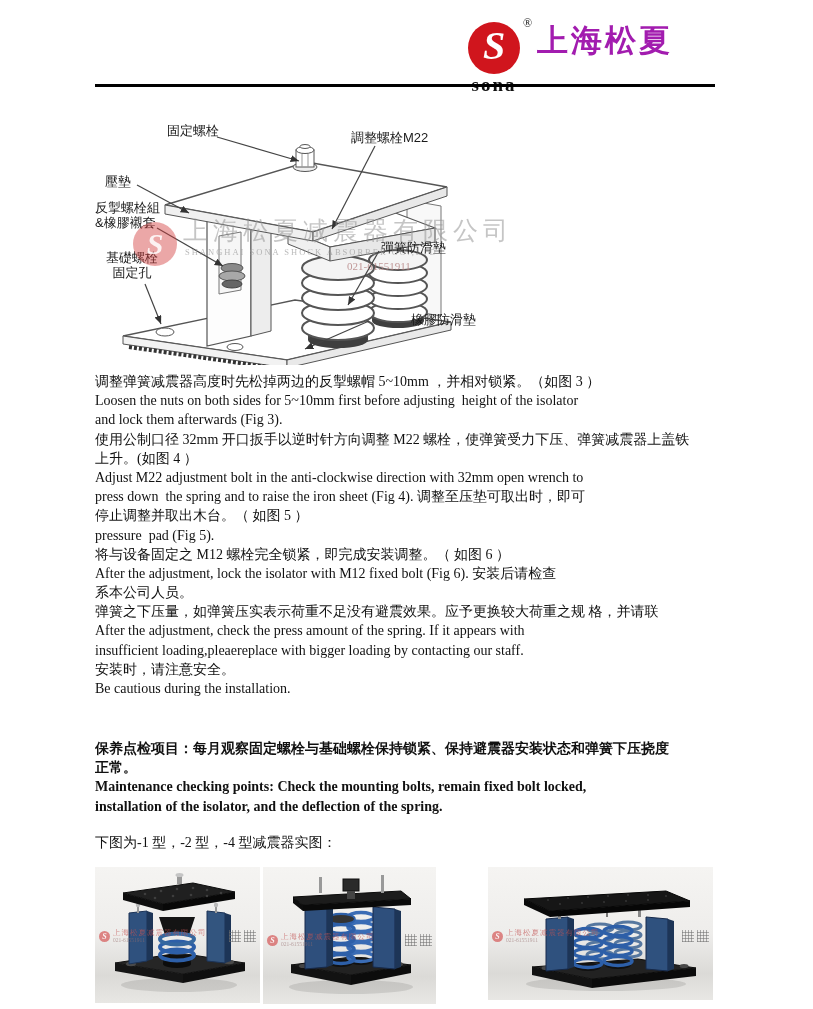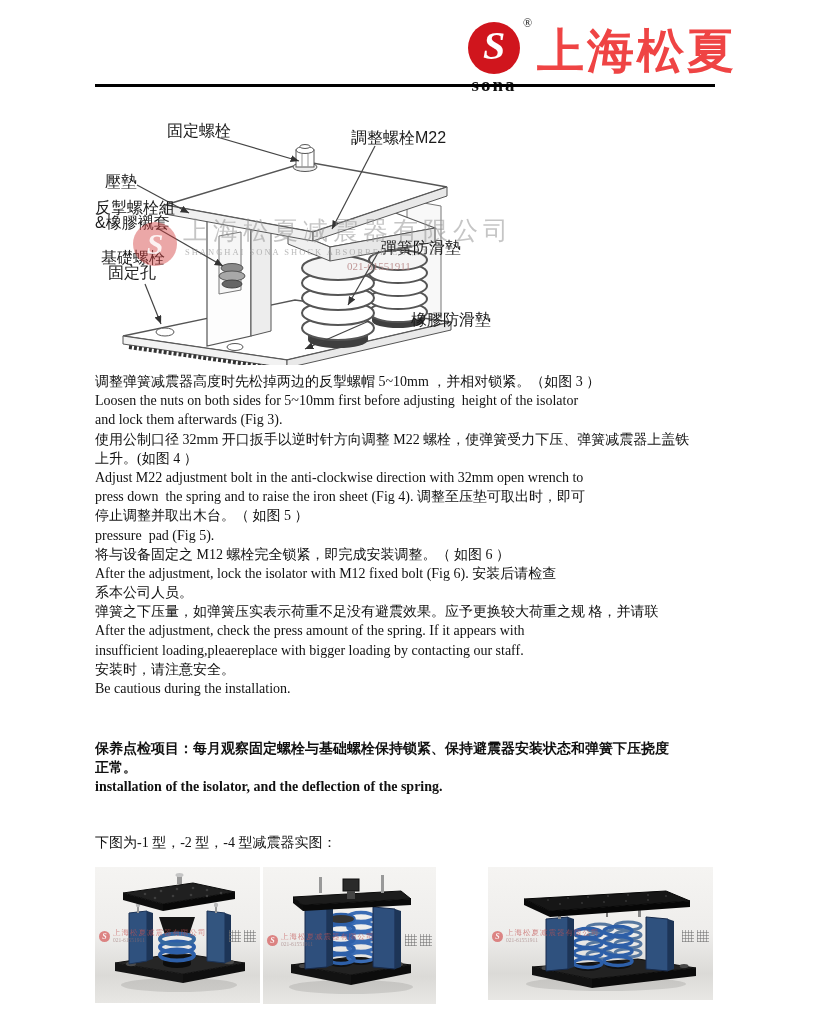--- a/index.html
+++ b/index.html
@@ -14,29 +14,29 @@
   .logo-circle {
     position:absolute; left:13px; top:4px; width:52px; height:52px;
     border-radius:50%; background:#d0151d;
     display:flex; align-items:center; justify-content:center;
   }
   .logo-s { color:#fff; font-family:"Liberation Serif",serif; font-style:italic;
     font-weight:bold; font-size:40px; line-height:40px; transform:translateY(-2px); }
   .reg { position:absolute; left:68px; top:-2px; font-size:12px; color:#222; }
   .sona-text { position:absolute; left:5px; top:56px; width:68px; text-align:center;
     font-weight:bold; font-size:19px; letter-spacing:2px; color:#111; }
-  .cjk-title { position:absolute; left:82px; top:2px; font-size:47px; font-weight:bold;
-    letter-spacing:3px; white-space:nowrap; color:#ef4444;
+  .cjk-title { position:absolute; left:82px; top:2px; font-size:31px; font-weight:bold;
+    letter-spacing:3px; white-space:nowrap; color:#a21caf;
     font-family:"Liberation Sans","DejaVu Sans",sans-serif; }
   .rule { position:absolute; left:95px; top:84px; width:620px; height:3px; background:#000; }
 
   
   .diagram { position:absolute; left:95px; top:110px; width:370px; height:255px; margin:0; }
   .diagram svg { position:absolute; left:0; top:0; }
-  .dlabel { position:absolute; font-size:16px; line-height:15px; color:#1a1a1a;
+  .dlabel { position:absolute; font-size:13px; line-height:15px; color:#1a1a1a;
     font-family:"Liberation Sans","DejaVu Sans",sans-serif; white-space:nowrap; }
   .dlabel.center { text-align:center; }
   .dwm-logo { position:absolute; left:38px; top:112px; width:44px; height:44px;
     border-radius:50%; background:rgba(210,60,60,.45);
     display:flex; align-items:center; justify-content:center; }
   .dwm-logo span { color:rgba(255,255,255,.85); font-style:italic; font-weight:bold; font-size:30px; }
   .dwm-cjk { position:absolute; left:88px; top:104px; font-size:25px; letter-spacing:5px;
     color:rgba(150,150,150,.55); white-space:nowrap;
     font-family:"Liberation Sans",sans-serif; }
   .dwm-en { position:absolute; left:90px; top:137px; font-size:8.5px; letter-spacing:2px;
@@ -195,20 +195,21 @@
     <div class="ln">弹簧之下压量，如弹簧压实表示荷重不足没有避震效果。应予更换较大荷重之规 格，并请联</div>
     <div class="ln">After the adjustment, check the press amount of the spring. If it appears with</div>
     <div class="ln">insufficient loading,pleaereplace with bigger loading by contacting our staff.</div>
     <div class="ln">安装时，请注意安全。</div>
     <div class="ln">Be cautious during the installation.</div>
   </div>
 
   <div class="textblock" id="maintenance">
     <div class="ln">保养点检项目：每月观察固定螺栓与基础螺栓保持锁紧、保持避震器安装状态和弹簧下压挠度</div>
     <div class="ln">正常。</div>
+    <div class="ln">Maintenance checking points: Check the mounting bolts, remain fixed bolt locked,</div>
     <div class="ln">installation of the isolator, and the deflection of the spring.</div>
   </div>
 
   <div class="caption">下图为-1 型，-2 型，-4 型减震器实图：</div>
 
   <figure class="photo p1">
     <svg width="165" height="136" viewBox="0 0 165 136">
       <ellipse cx="84" cy="118" rx="58" ry="7" fill="rgba(0,0,0,0.10)"></ellipse>
       <polygon points="20,96 84,86 150,96 88,107" fill="#262626" stroke="#111"></polygon>
       <polygon points="20,96 20,104 88,116 88,107" fill="#151515"></polygon>

